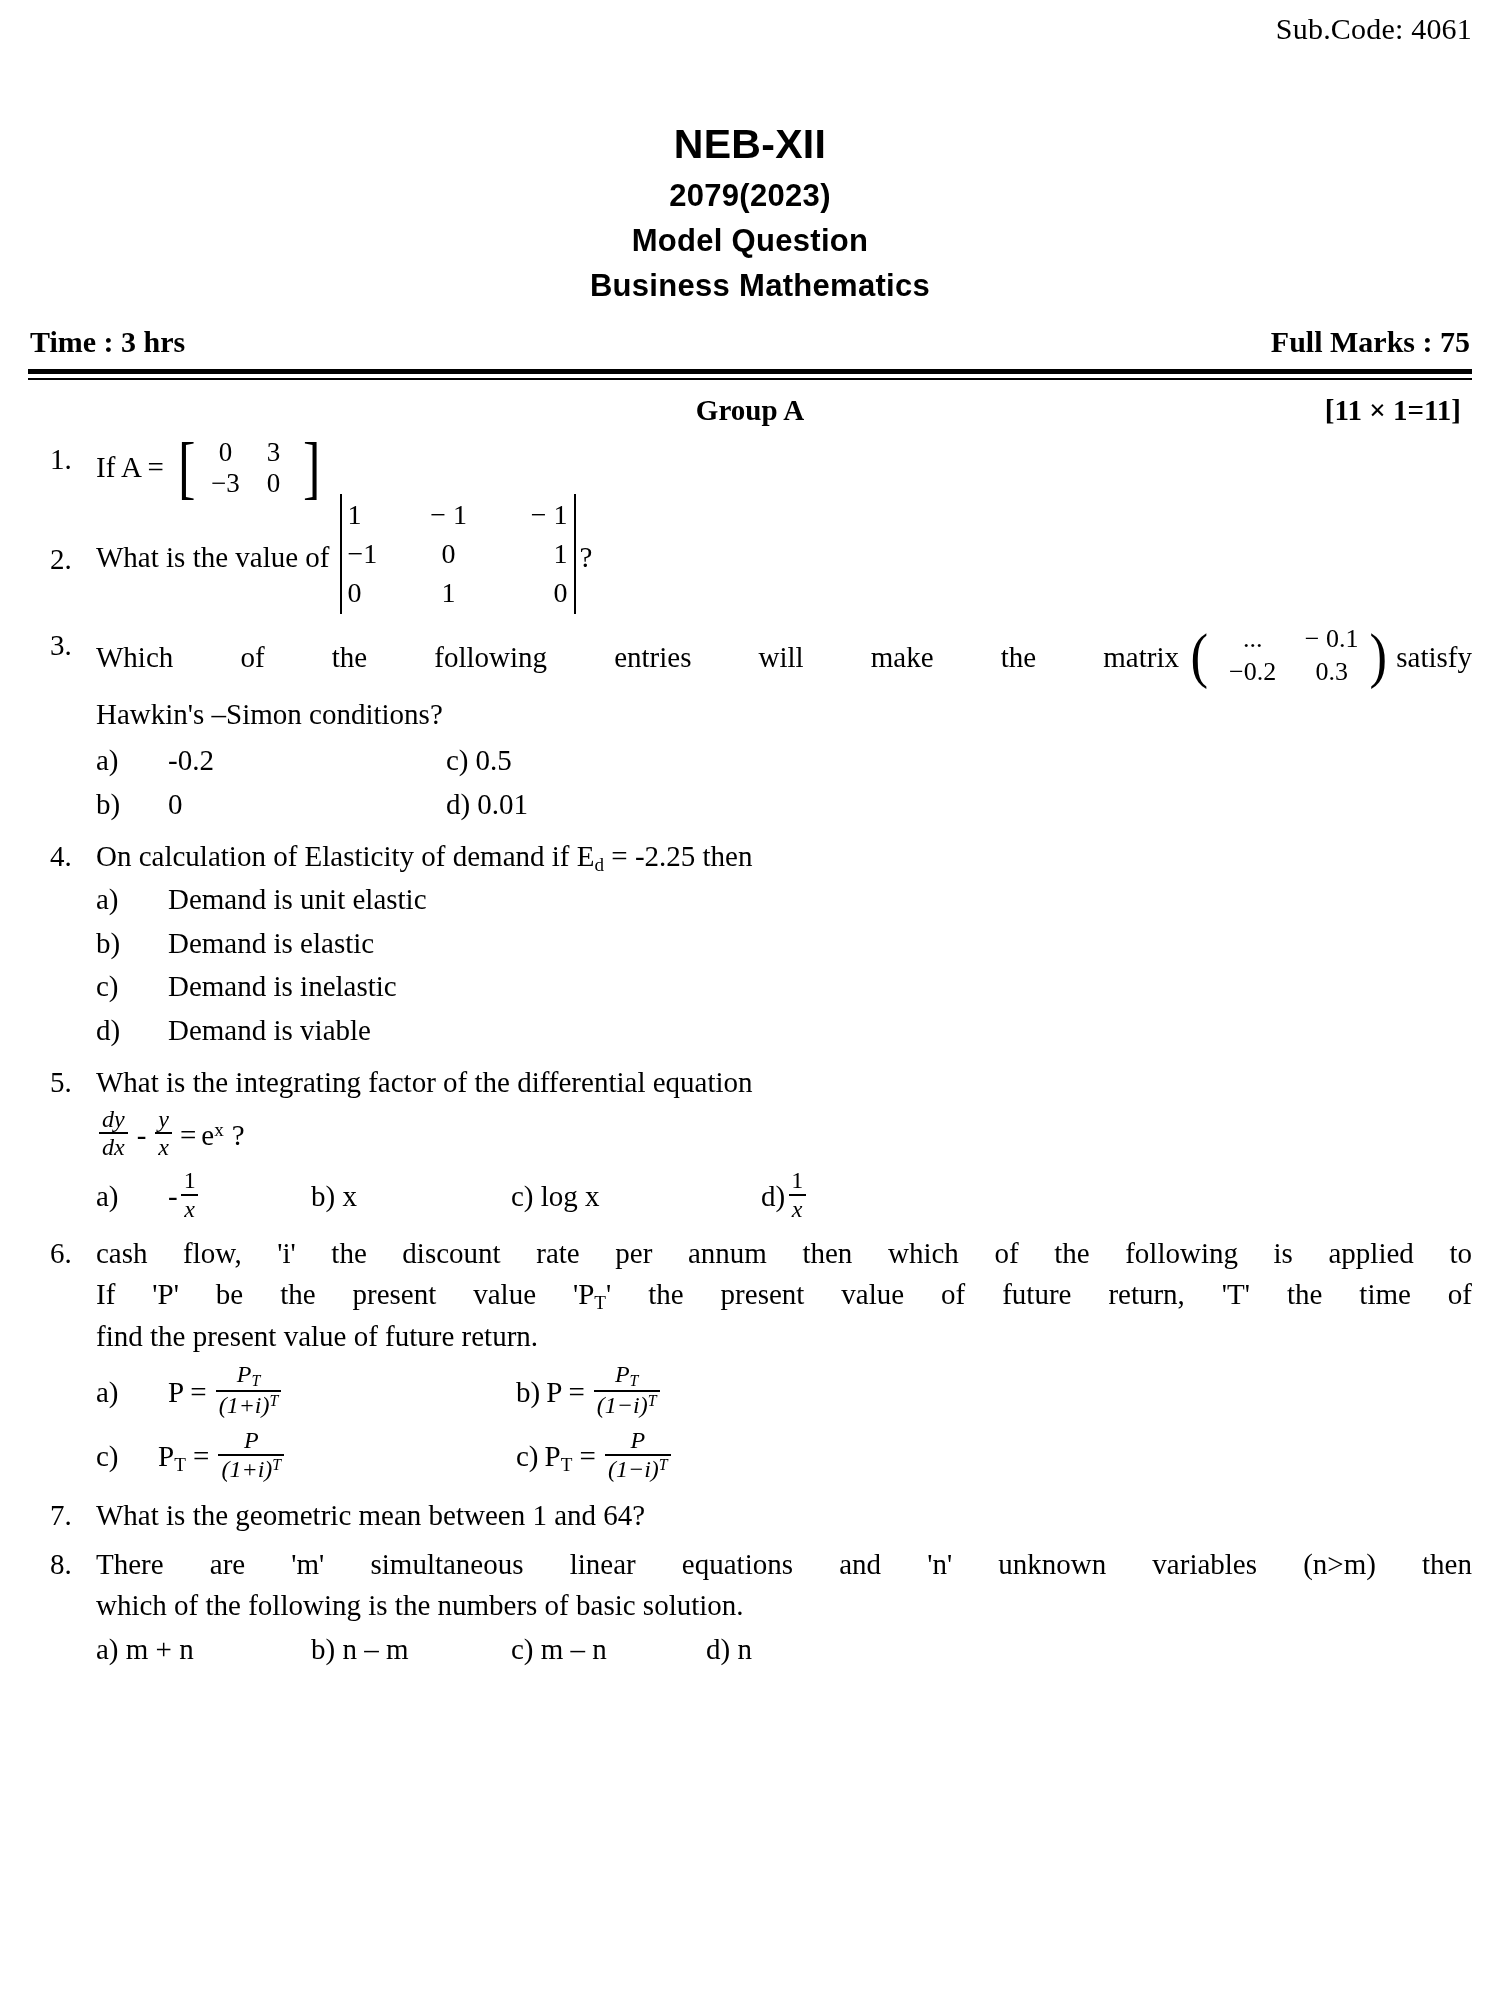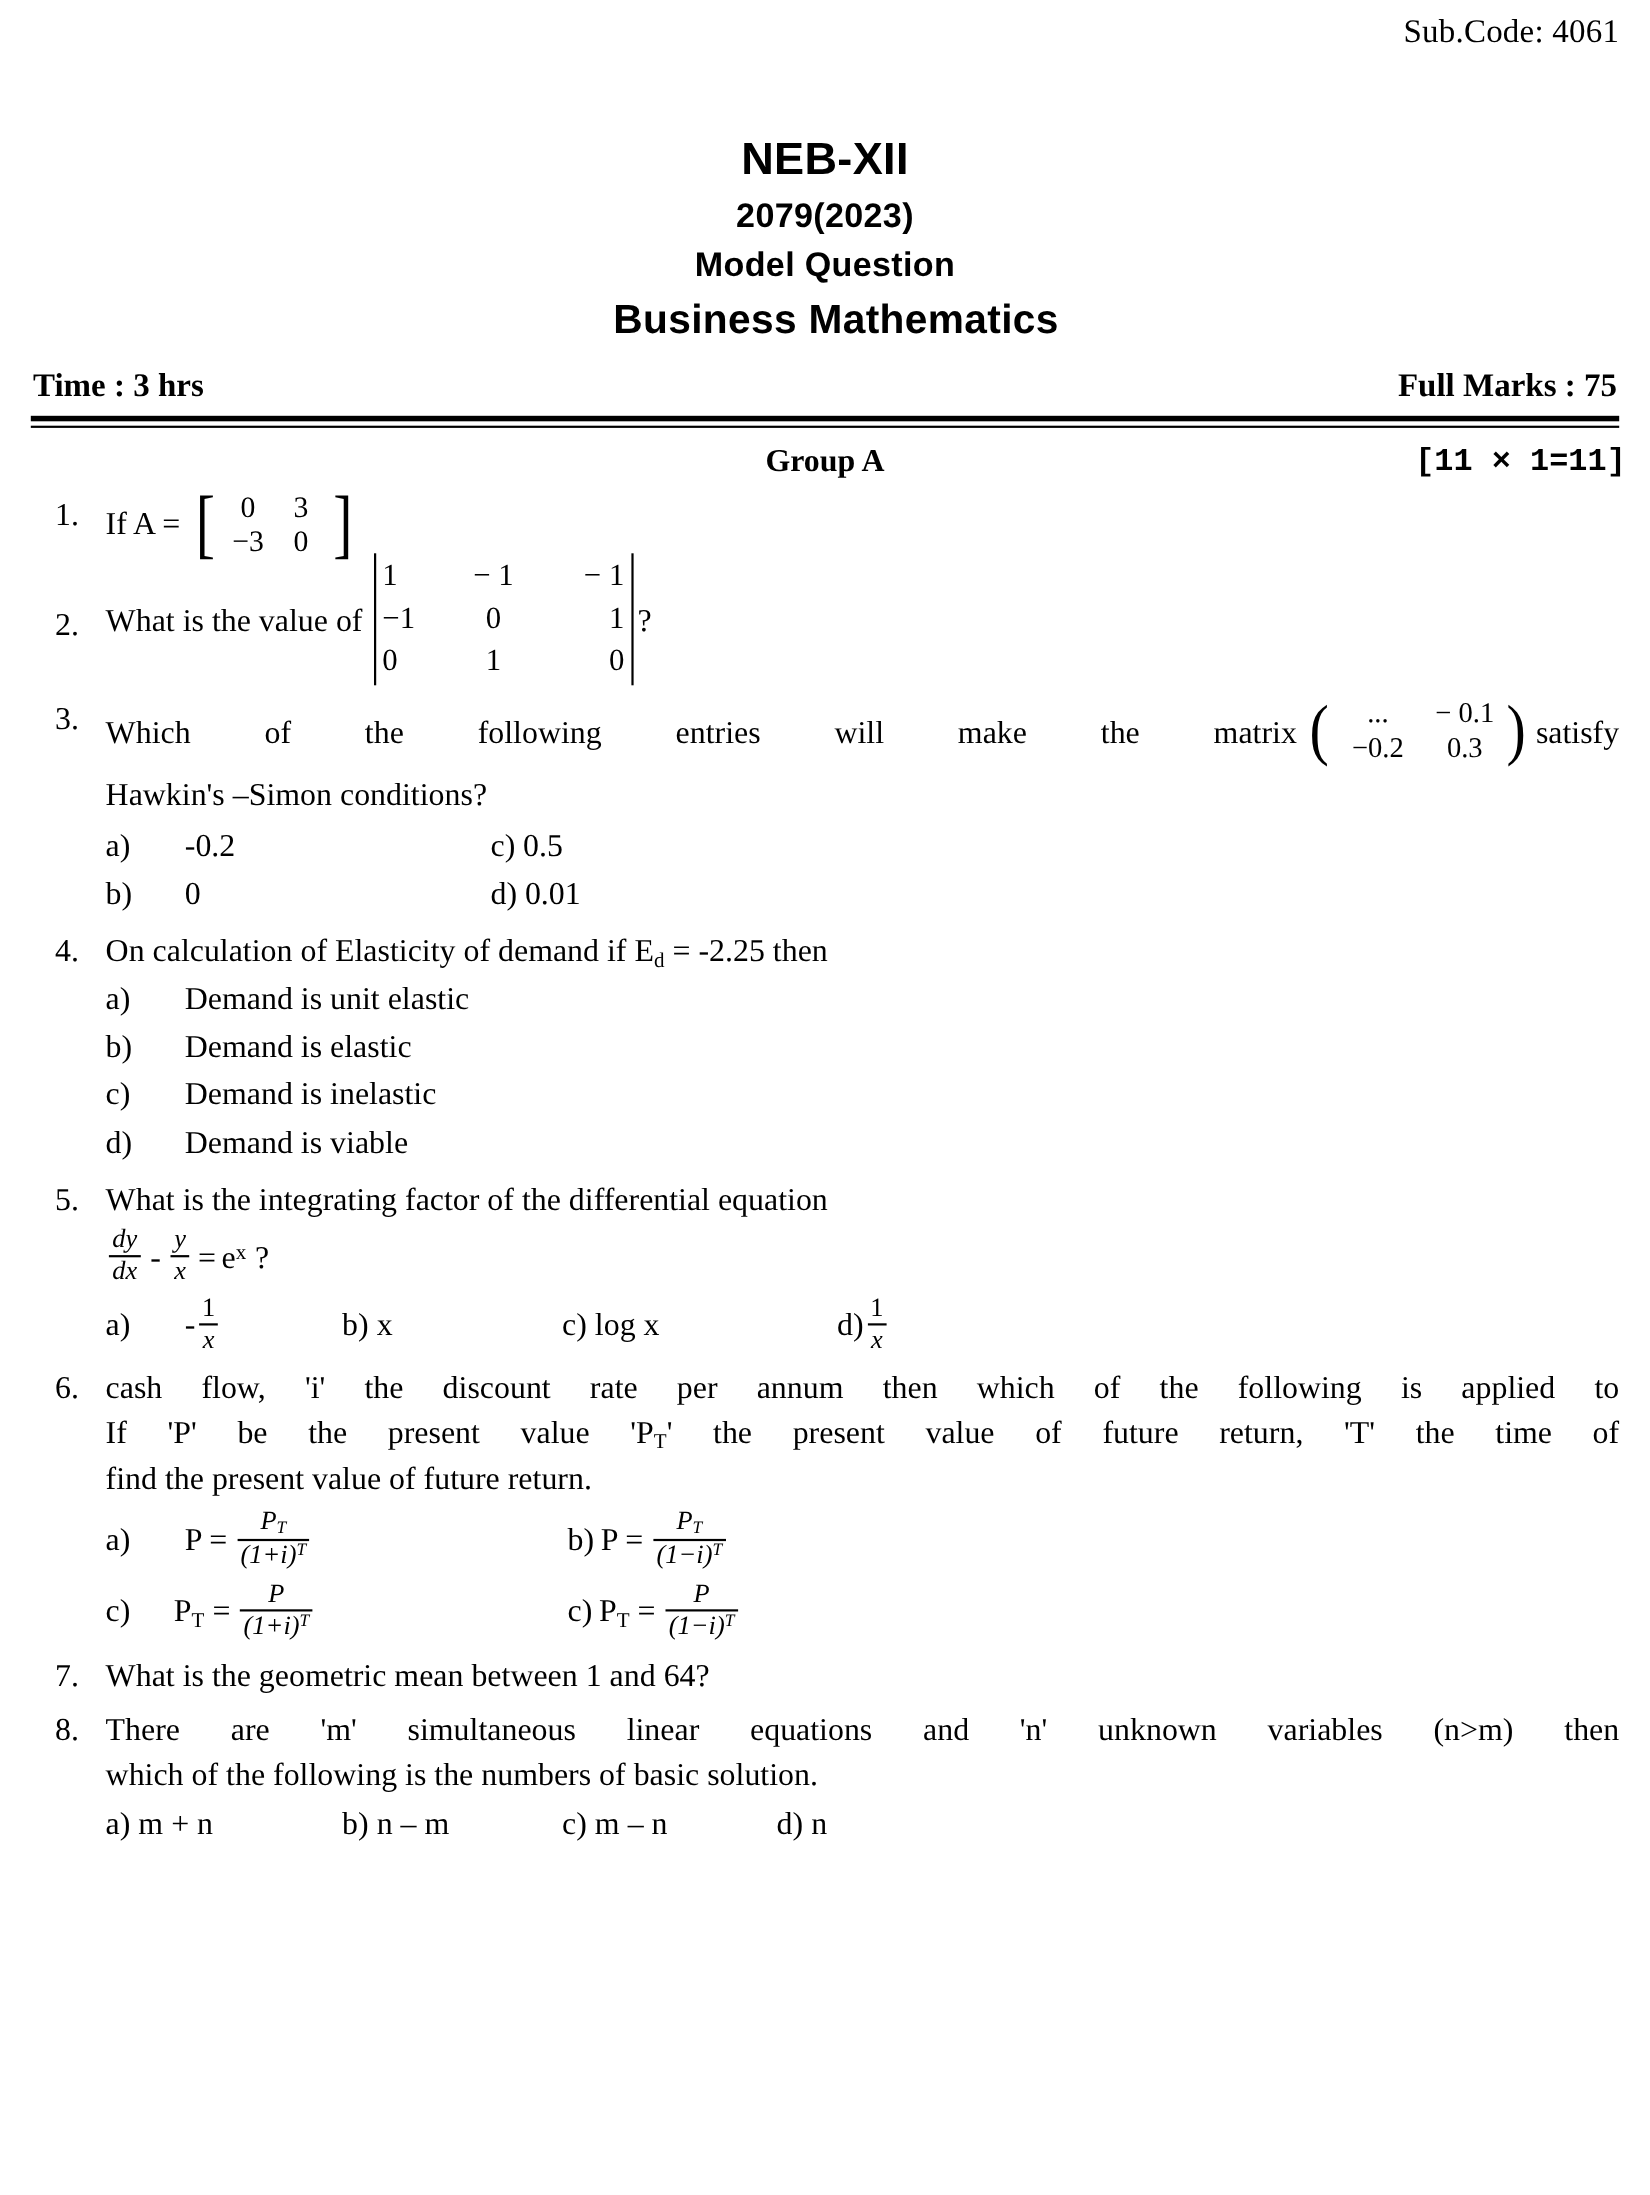--- a/index.html
+++ b/index.html
@@ -38,21 +38,21 @@
     font-weight: bold;
   }
   .title-line {
     font-size: 31px;
     line-height: 1.45;
     letter-spacing: 0.3px;
   }
   .title-line.t1 { font-size: 41px; }
   .title-line.t2 { font-size: 31px; }
   .title-line.t3 { font-size: 31px; }
-  .title-line.t4 { font-size: 37px; margin-left: 20px; }
+  .title-line.t4 { font-size: 31px; margin-left: 20px; }
 
   .meta-row {
     display: flex;
     justify-content: space-between;
     align-items: baseline;
     font-weight: bold;
     font-size: 30px;
     padding: 16px 30px 0 30px;
   }
 
@@ -67,23 +67,22 @@
   .group-row {
     display: flex;
     justify-content: center;
     position: relative;
     font-weight: bold;
     font-size: 29px;
     padding: 14px 30px 0 30px;
   }
   .group-row .marks {
     position: absolute;
-    right: 22px;
+    right: 39px;
     top: 14px;
-    font-family: Liberation Mono, monospace;
   }
 
   
   .qlist {
     padding: 12px 28px 0 28px;
   }
   .q {
     display: flex;
     align-items: flex-start;
     margin-bottom: 2px;

